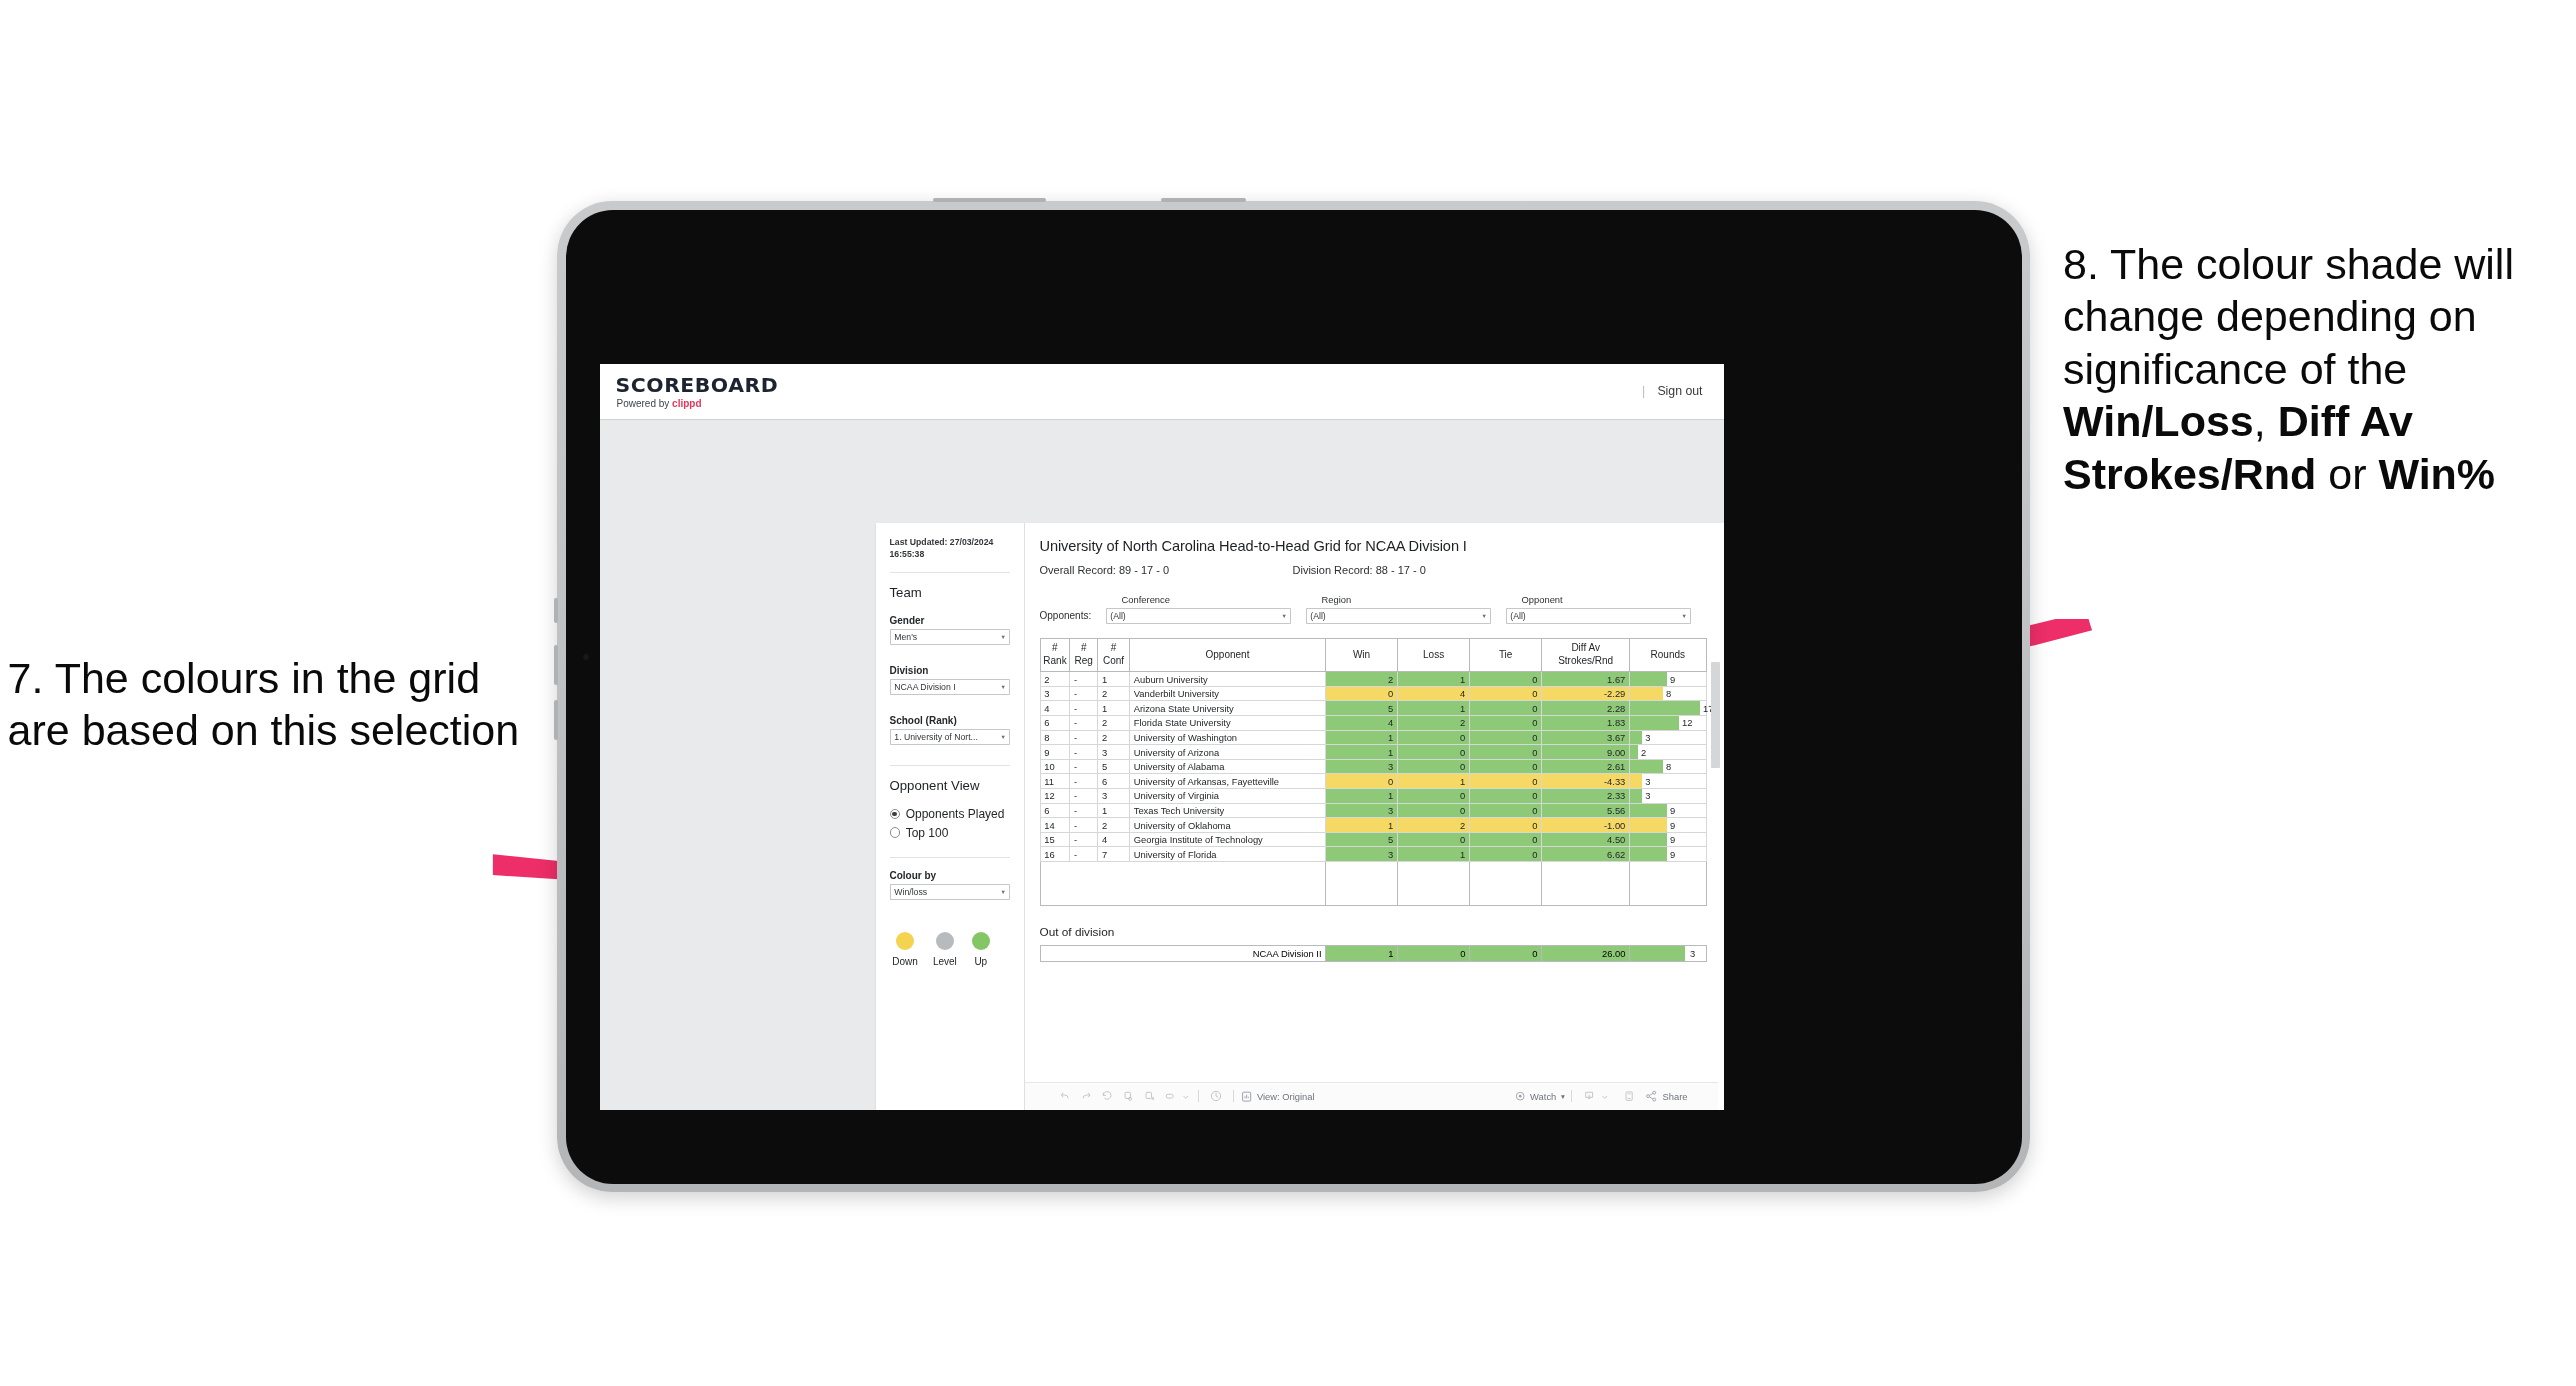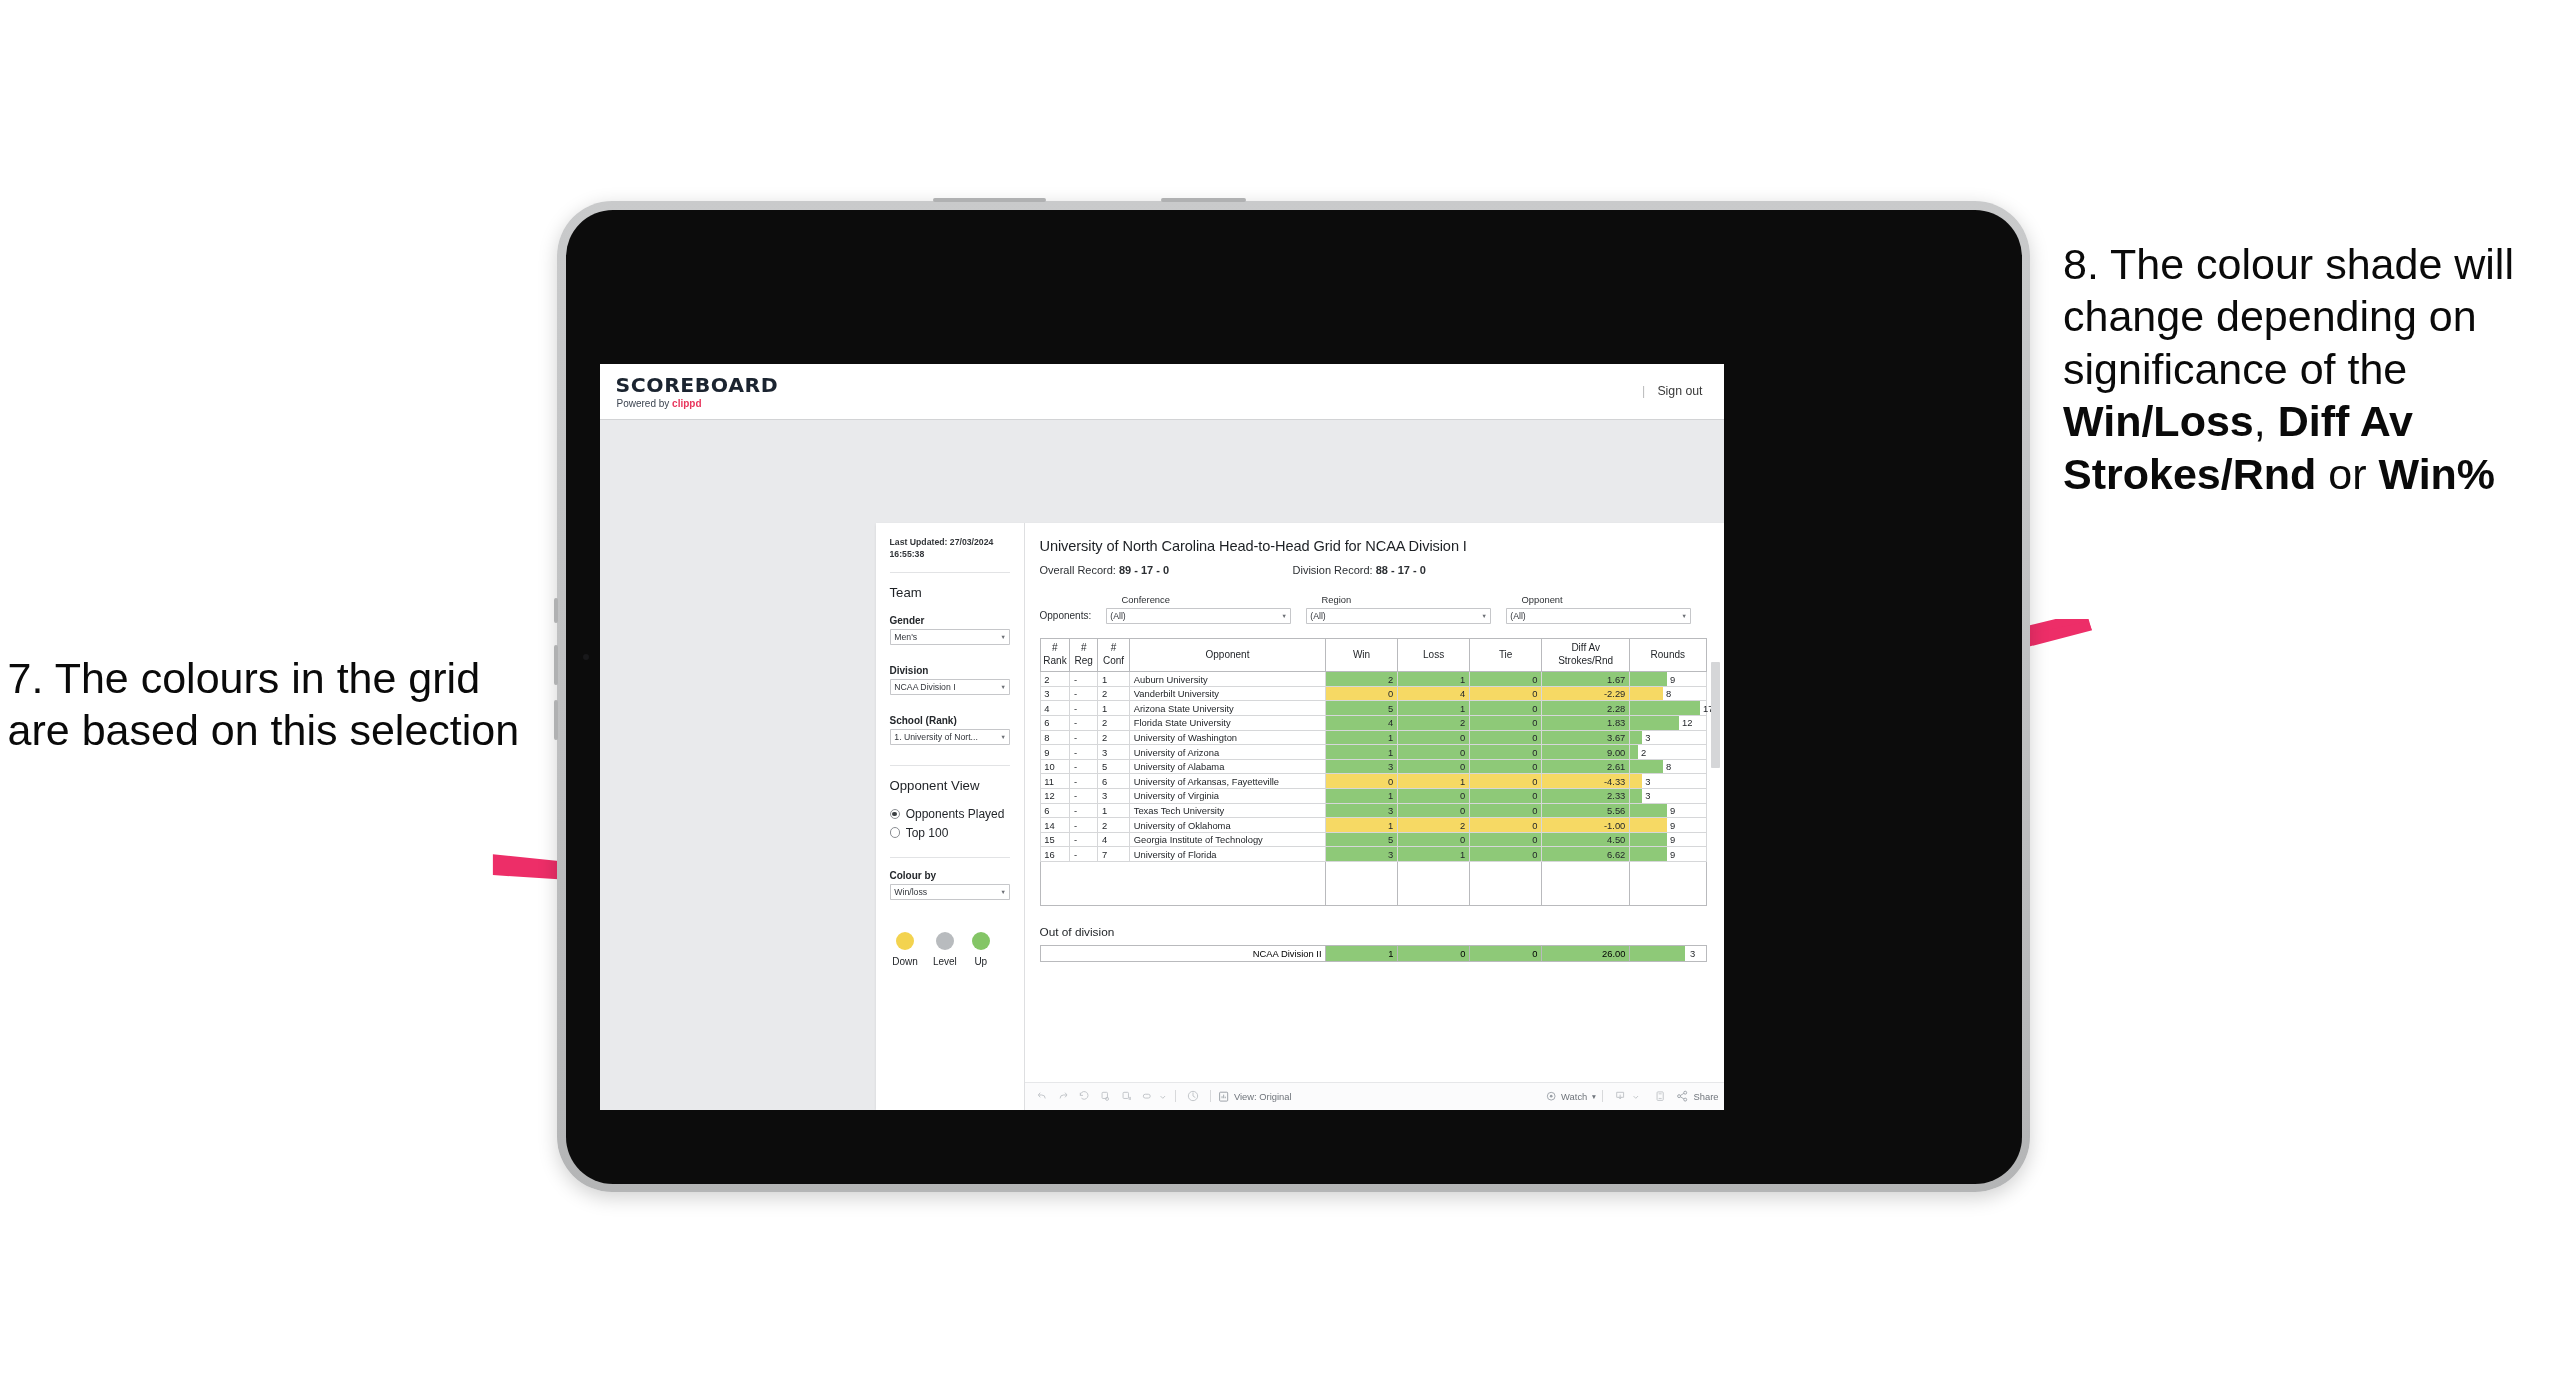--- a/index.html
+++ b/index.html
@@ -98,21 +98,21 @@
   #legend{display:flex;gap:15px;margin-top:32px;padding-left:2.8px;}
   .lg{display:flex;flex-direction:column;align-items:center;gap:6.6px;}
   .lg .dot{width:18px;height:18px;border-radius:50%;}
   .lg .cap{font-size:10px;color:#23262a;}
 
   
   #main{flex:1;position:relative;padding:15px 0 0 15px;box-sizing:border-box;}
   #title{font-size:14.6px;color:#1d2024;letter-spacing:-0.1px;}
   #records{margin-top:10.4px;display:flex;font-size:11px;color:#2c2f33;}
   #records .rec{width:253px;}
-  #records b{font-weight:700;}
+  #records b{font-weight:400;}
 
   
   #filters{margin-top:18px;display:flex;align-items:flex-end;gap:0;}
   #filters .opp-lbl{font-size:10px;color:#2c2f33;padding-bottom:2.8px;width:66px;}
   .filt{width:185px;margin-right:15px;}
   .filt .fl{font-size:9.4px;color:#2c2f33;margin-bottom:2.8px;margin-left:16px;}
   .filt .select{height:16px;}
 
   
   #grid-wrap{margin-top:14px;width:667px;position:relative;}
@@ -135,23 +135,23 @@
   #vscroll{position:absolute;right:-13.2px;top:24.6px;width:8.5px;height:106px;
            background:#d5d6d8;border-radius:0.9px;}
 
   
   #ood-title{margin-top:19px;font-size:11.8px;color:#1d2024;}
   #ood{margin-top:6.6px;width:667px;border-collapse:collapse;font-size:9.4px;table-layout:fixed;}
   #ood td{border:0.9px solid #b9babd;height:16px;box-sizing:border-box;padding:0.9px 3.8px;}
 
   
   #toolbar{
-    position:absolute;left:0;right:8px;bottom:0;height:26.4px;background:#fbfbfc;
+    position:absolute;left:0;right:16px;bottom:0;height:26.4px;background:#fbfbfc;
     border-top:0.9px solid #e6e7e9;display:flex;align-items:center;
-    padding:0 7px;gap:0;font-size:9.4px;color:#81868d;
+    padding:0 30px;gap:0;font-size:9.4px;color:#81868d;
   }
   .tb-ico{width:21px;height:17px;display:flex;align-items:center;justify-content:center;
           cursor:pointer;opacity:.62;}
   .tb-sep{width:0.9px;height:12.3px;background:#d8d9db;margin:0 6.6px;}
   .tb-txt{display:flex;align-items:center;gap:4.7px;cursor:pointer;color:#6f747b;}
   #tb-right{margin-left:auto;display:flex;align-items:center;gap:0;}
   .tb-gap{width:8.5px;}
 </style>
 </head>
 <body>

